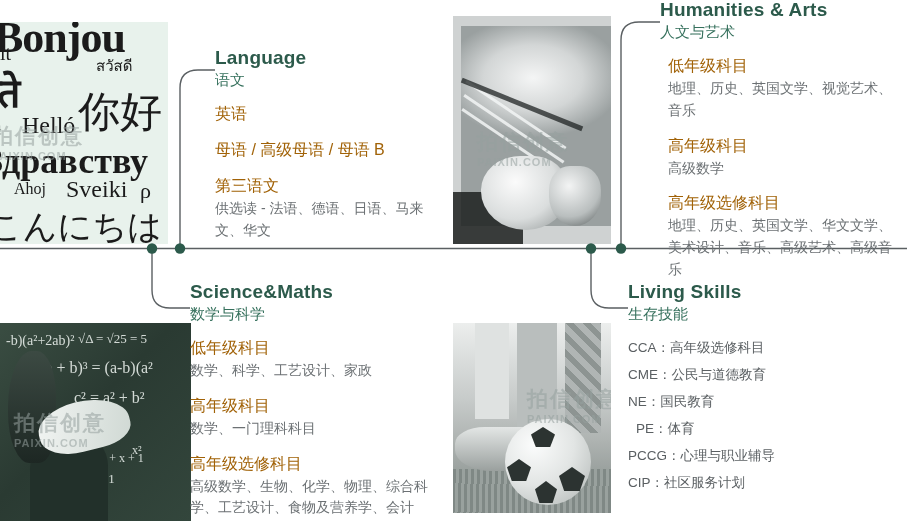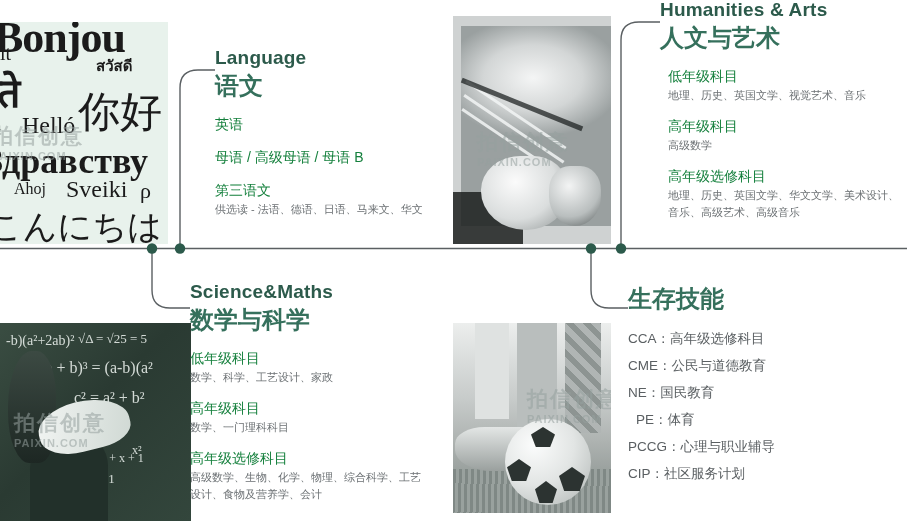--- a/index.html
+++ b/index.html
@@ -16,21 +16,21 @@
   .connectors{position:absolute;left:0;top:0;width:907px;height:521px;}
 
   
   .photo{position:absolute;overflow:hidden;}
 
   
   .img-language{left:0;top:22px;width:168px;height:222px;background:#e8f2ec;}
   .lang-word{position:absolute;color:#1b1b1b;font-family:"Liberation Serif","DejaVu Serif",serif;white-space:nowrap;}
   .lw1{left:-6px;top:-10px;font-size:44px;font-weight:700;letter-spacing:-1px;}
   .lw2{left:-10px;top:20px;font-size:20px;}
-  .lw3{left:96px;top:32px;font-size:15px;font-weight:bold;}
+  .lw3{left:96px;top:32px;font-size:15px;}
   .lw4{left:-18px;top:42px;font-size:40px;font-weight:700;}
   .lw5{left:78px;top:62px;font-size:42px;font-weight:400;}
   .lw6{left:-12px;top:96px;font-size:13px;}
   .lw7{left:22px;top:90px;font-size:24px;}
   .lw8{left:-16px;top:118px;font-size:36px;font-weight:700;}
   .lw9{left:14px;top:158px;font-size:16px;}
   .lw10{left:66px;top:154px;font-size:24px;}
   .lw11{left:140px;top:156px;font-size:22px;}
   .lw12{left:-12px;top:182px;font-size:34px;}
 
@@ -94,24 +94,24 @@
   .p4{left:30px;top:62px;width:22px;height:22px;clip-path:polygon(50% 0,100% 38%,80% 100%,20% 100%,0 38%);}
 
   
   .wm{position:absolute;color:rgba(150,160,158,.55);font-weight:700;white-space:nowrap;pointer-events:none;}
   .wm .wm-cn{font-size:21px;letter-spacing:2px;display:block;}
   .wm .wm-en{font-size:11px;letter-spacing:1px;display:block;}
 
   
   .block{position:absolute;}
   .title-en{color:#2c5a4b;font-size:19px;font-weight:700;letter-spacing:.2px;line-height:1.1;}
-  .title-cn{color:#35705c;font-size:24px;font-weight:700;line-height:1.35;margin-top:1px;}
+  .title-cn{color:#35705c;font-size:15px;font-weight:400;line-height:1.35;margin-top:1px;}
   .grp{margin-top:12px;}
-  .grp-head{color:#15803d;font-size:14px;line-height:1.5;}
-  .grp-sub{color:#6c7174;font-size:11px;line-height:1.55;}
+  .grp-head{color:#a16207;font-size:16px;line-height:1.5;}
+  .grp-sub{color:#6c7174;font-size:14px;line-height:1.55;}
   .ls-line{color:#5a5f62;font-size:13.5px;line-height:2.0;}
 
   #b-language{left:215px;top:48px;width:215px;}
   #b-humanities{left:660px;top:0px;width:245px;}
   #b-science{left:190px;top:282px;width:240px;}
   #b-living{left:628px;top:282px;width:260px;}
   #b-humanities .grp-list{margin-left:8px;}
 </style>
 </head>
 <body>
@@ -248,20 +248,21 @@
       <div class="grp-head">高年级科目</div>
       <div class="grp-sub">数学、一门理科科目</div>
     </div>
     <div class="grp">
       <div class="grp-head">高年级选修科目</div>
       <div class="grp-sub">高级数学、生物、化学、物理、综合科学、工艺设计、食物及营养学、会计</div>
     </div>
   </div>
 
   <div class="block" id="b-living">
+    <div class="title-en">Living Skills</div>
     <div class="title-cn">生存技能</div>
     <div style="margin-top:10px;">
       <div class="ls-line">CCA：高年级选修科目</div>
       <div class="ls-line">CME：公民与道德教育</div>
       <div class="ls-line">NE：国民教育</div>
       <div class="ls-line" style="padding-left:8px;">PE：体育</div>
       <div class="ls-line">PCCG：心理与职业辅导</div>
       <div class="ls-line">CIP：社区服务计划</div>
     </div>
   </div>

